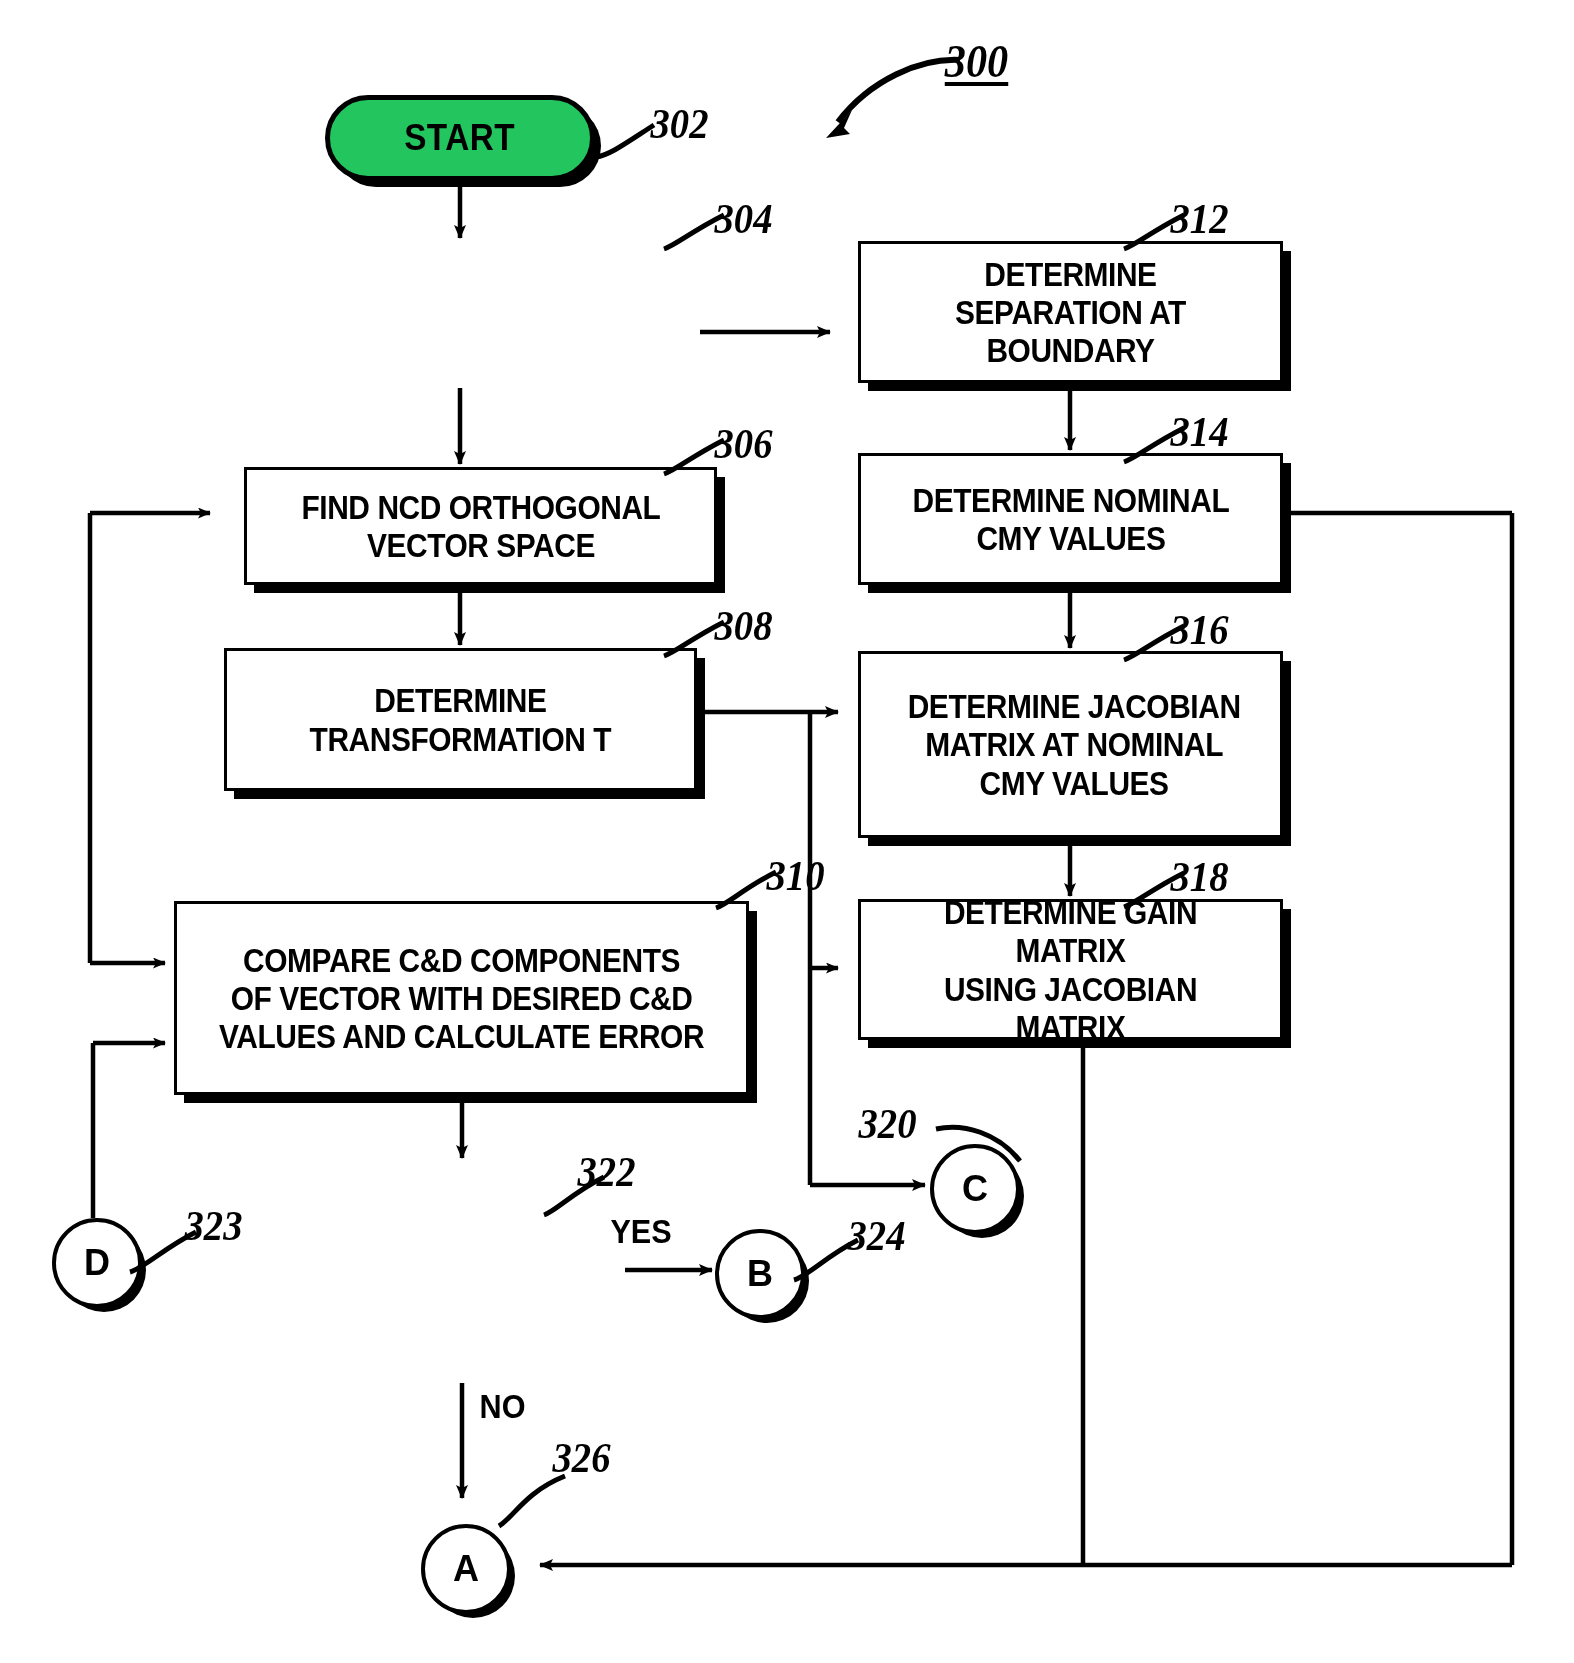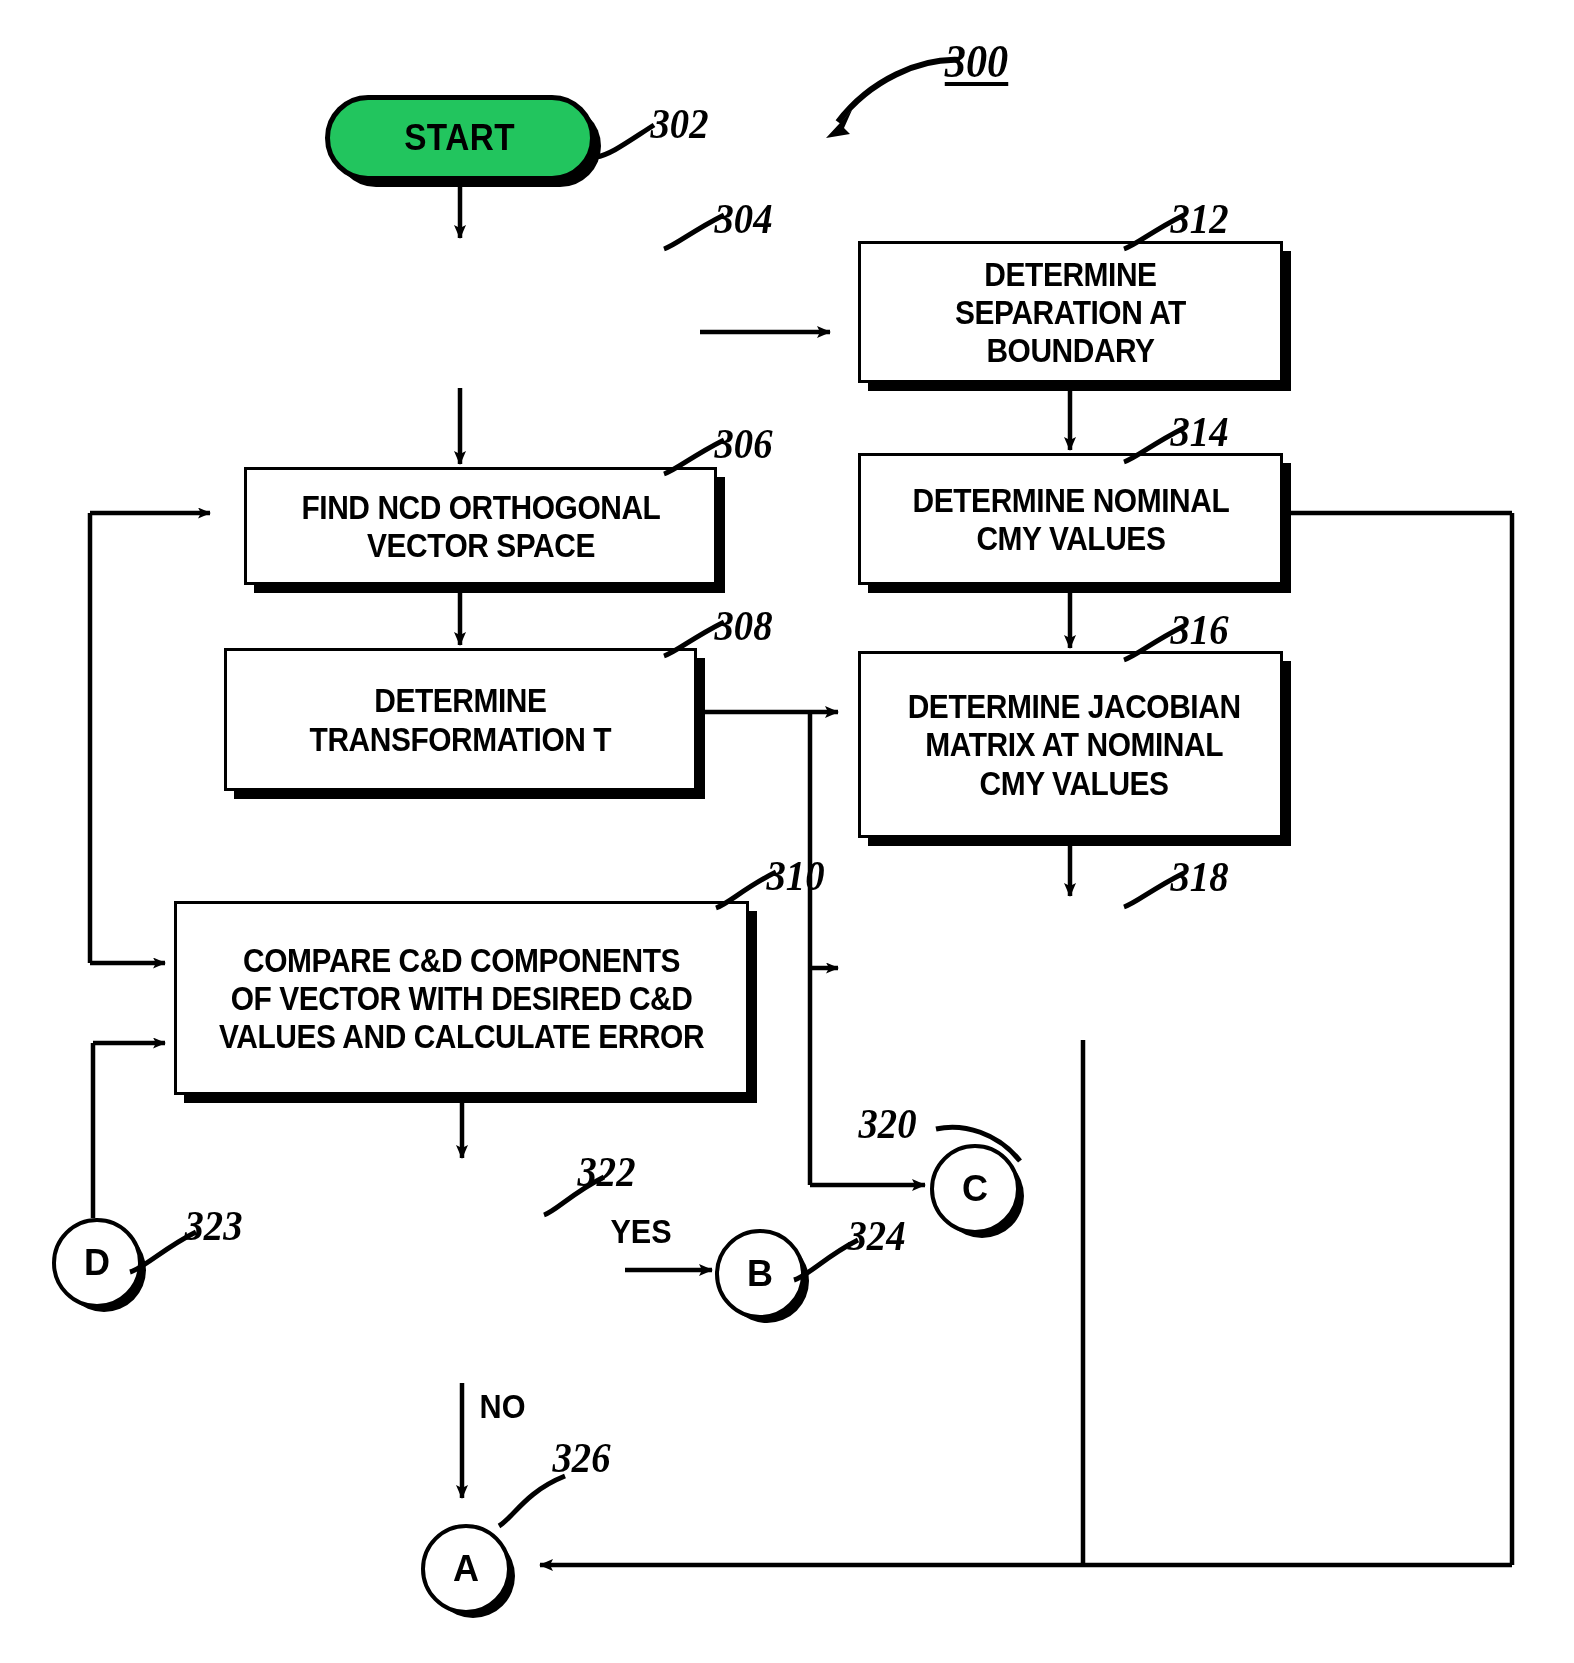--- a/index.html
+++ b/index.html
@@ -216,20 +216,24 @@
   <div class="box" style="left:858px;top:651px;width:425px;height:187px;padding-left:8px;">
     <span class="txt">DETERMINE JACOBIAN
 MATRIX AT NOMINAL
 CMY VALUES</span>
   </div>
   <svg style="position:absolute;left:1120px;top:616px;width:70px;height:50px;z-index:7;" viewBox="0 0 70 50" xmlns="http://www.w3.org/2000/svg">
     <path d="M4,44 C16,40 32,26 64,10" stroke="#000" stroke-width="5" fill="none"></path>
   </svg>
   <div class="ref" style="left:1168px;top:606px;">316</div>
 
+  <div class="box" style="left:858px;top:899px;width:425px;height:141px;">
+    <span class="txt">DETERMINE GAIN MATRIX
+USING JACOBIAN MATRIX</span>
+  </div>
   <svg style="position:absolute;left:1120px;top:863px;width:70px;height:50px;z-index:7;" viewBox="0 0 70 50" xmlns="http://www.w3.org/2000/svg">
     <path d="M4,44 C16,40 32,26 64,10" stroke="#000" stroke-width="5" fill="none"></path>
   </svg>
   <div class="ref" style="left:1168px;top:853px;">318</div>
 
   <svg style="position:absolute;left:540px;top:1165px;width:70px;height:56px;z-index:7;" viewBox="0 0 70 56" xmlns="http://www.w3.org/2000/svg">
     <path d="M4,50 C16,46 32,28 64,12" stroke="#000" stroke-width="5" fill="none"></path>
   </svg>
   <div class="ref" style="left:575px;top:1148px;">322</div>
 

